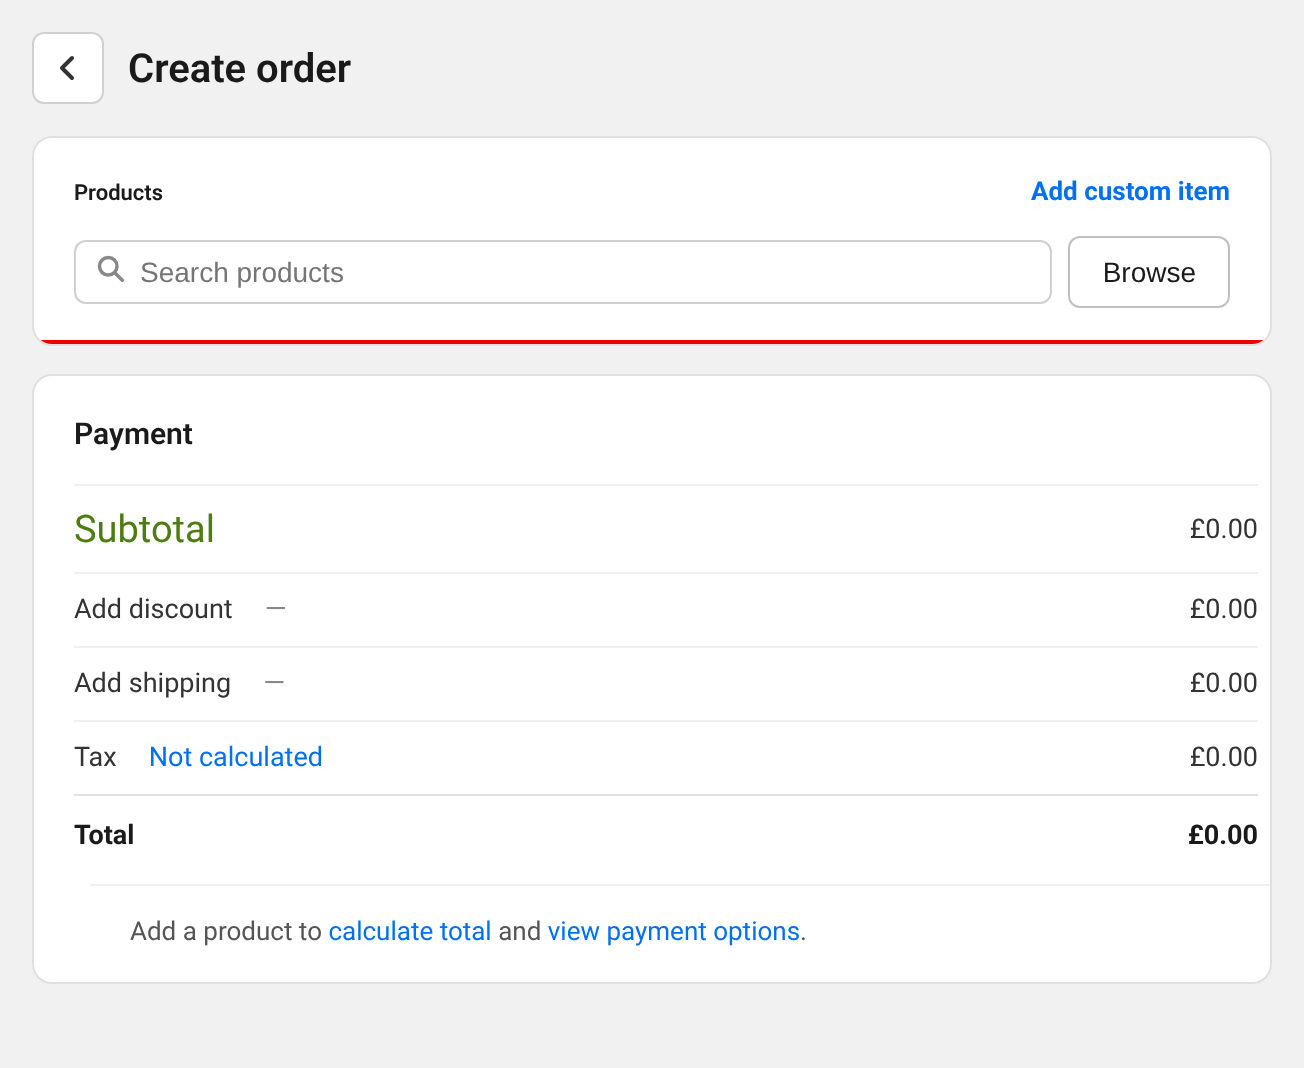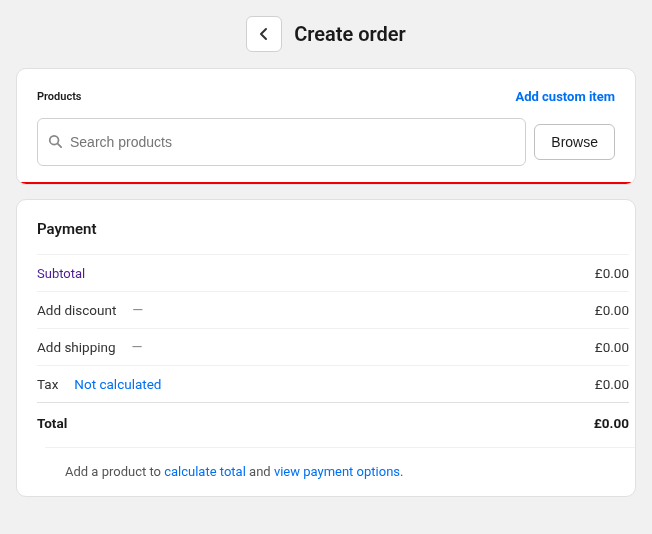--- a/index.html
+++ b/index.html
@@ -10,21 +10,20 @@
       color: #1a1a1a;
       width: 652px;
       min-height: 534px;
       padding: 16px;
     }
     .header {
       display: flex;
       align-items: center;
       gap: 12px;
       margin-bottom: 16px;
-      justify-content: center;
     }
     .back-btn {
       width: 36px;
       height: 36px;
       border: 1px solid #d0d0d0;
       border-radius: 6px;
       background: white;
       display: flex;
       align-items: center;
       justify-content: center;
@@ -75,21 +74,21 @@
     }
     .search-wrapper {
       flex: 1;
       position: relative;
       display: flex;
       align-items: center;
       border: 1px solid #d0d0d0;
       border-radius: 6px;
       background: white;
       padding: 0 10px;
-      height: 48px;
+      height: 32px;
     }
     .search-icon {
       color: #888;
       margin-right: 8px;
       flex-shrink: 0;
     }
     .search-input {
       border: none;
       outline: none;
       font-size: 14px;
@@ -133,21 +132,21 @@
     .payment-row:first-of-type { border-top: none; }
     .row-left {
       display: flex;
       align-items: center;
       gap: 16px;
     }
     .row-label {
       font-size: 13.5px;
       color: #333;
     }
-    .row-label.subtotal { color: #4c1d95; font-size: 13px; }
+    .row-label.subtotal { color: #4d7c0f; font-size: 19px; }
     .row-label.total { font-weight: 700; color: #1a1a1a; }
     .row-dash {
       font-size: 14px;
       color: #888;
     }
     .row-amount {
       font-size: 13.5px;
       color: #333;
     }
     .row-amount.total { font-weight: 700; color: #1a1a1a; }

